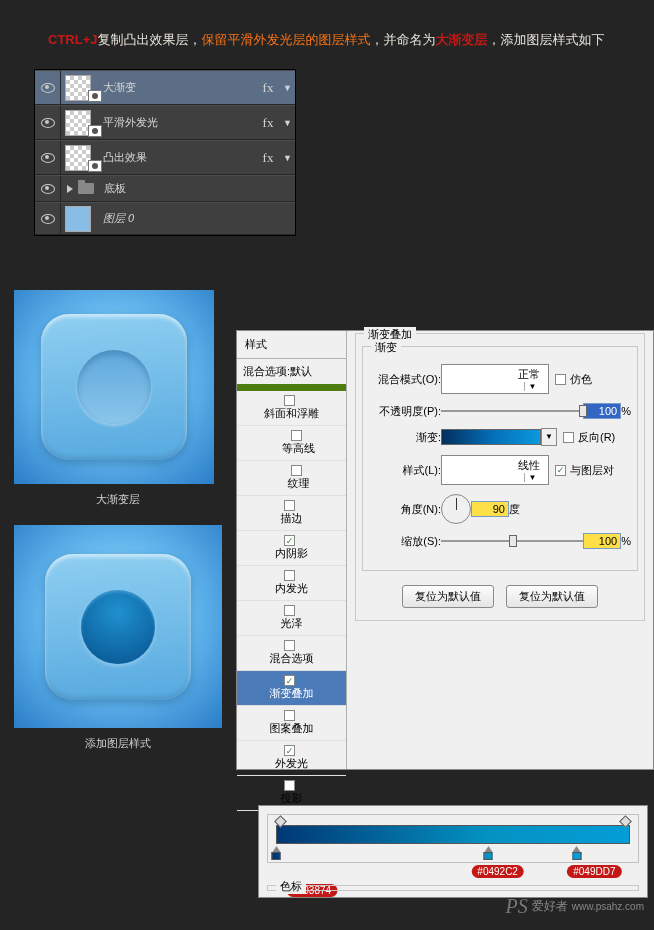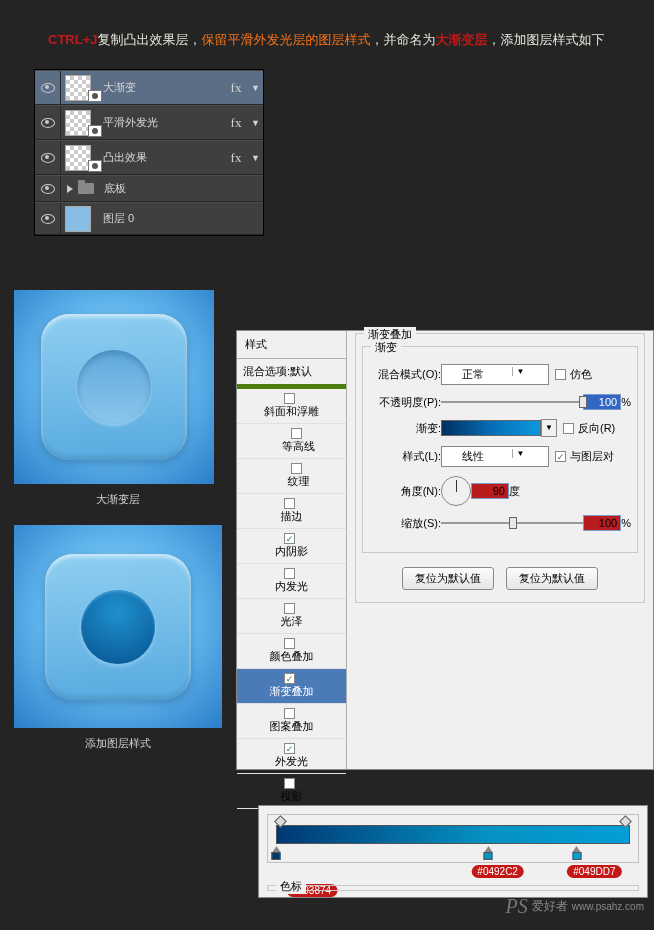--- a/index.html
+++ b/index.html
@@ -3,69 +3,69 @@
 <meta charset="utf-8">
 <style>
 * { margin: 0; padding: 0; box-sizing: border-box; font-family: "Microsoft YaHei", Arial, sans-serif; }
 body { background: #242424; width: 654px; height: 930px; position: relative; overflow: hidden; }
 
 .instruction { padding: 28px 48px 10px 48px; font-size: 13px; line-height: 1.8; color: #e8e4da; }
 .txt-red { color: #c41817; font-weight: bold; }
 .txt-orange { color: #f97316; margin-top: 25px; }
 
 
-.layers-panel { margin: 8px 0 0 34px; width: 230px; border: 1px solid #000; }
+.layers-panel { margin: 8px 0 0 34px; width: 262px; border: 1px solid #000; }
 .layer-row { display: flex; align-items: center; height: 35px; background: #3f3f3f; border-bottom: 1px solid #262626; border-top: 1px solid #4c4c4c; font-size: 11px; color: #d4d4d4; }
 .layer-row.sel { background: #5b6e86; }
 .vis-col { width: 26px; height: 100%; border-right: 1px solid #262626; display: flex; align-items: center; justify-content: center; }
 .eye { width: 14px; height: 10px; border: 1.5px solid #c8c8c8; border-radius: 60% 60% 60% 60%; position: relative; }
 .eye::after { content: ''; position: absolute; width: 4px; height: 4px; background: #c8c8c8; border-radius: 50%; top: 1.5px; left: 3.5px; }
 .thumb-wrap { width: 38px; padding: 0 4px; position: relative; }
 .thumb { width: 26px; height: 26px; border: 1px solid #aaa; background: repeating-conic-gradient(#ccc 0% 25%, #fff 0% 50%) 0 0 / 8px 8px; position: relative; }
 .thumb.solid { background: #88bde5; }
 .mask { position: absolute; right: -3px; bottom: -1px; width: 14px; height: 12px; background: #fff; border: 1px solid #777; }
 .mask::after { content: ''; position: absolute; width: 6px; height: 6px; border-radius: 50%; background: #555; top: 2px; left: 3px; }
 .layer-name { flex: 1; padding-left: 4px; }
 .fx { width: 30px; text-align: center; font-family: Georgia, serif; font-size: 13px; color: #d4d4d4; }
 .arrow-s { width: 12px; font-size: 9px; color: #d4d4d4; }
 .grp-row { height: 27px; }
 .tri { width: 0; height: 0; border-top: 4px solid transparent; border-bottom: 4px solid transparent; border-left: 6px solid #ccc; margin: 0 5px 0 6px; }
 .folder { width: 16px; height: 11px; background: #888; position: relative; margin-right: 6px; border-radius: 1px; }
 .folder::before { content: ''; position: absolute; top: -3px; left: 0; width: 7px; height: 3px; background: #888; border-radius: 1px 1px 0 0; }
-.bg-row { height: 33px; }
+.bg-row { height: 33px; font-style: italic; }
 
 
 .preview-area { position: absolute; left: 14px; top: 290px; }
 .preview-card { background: radial-gradient(circle at 50% 45%, #a9dbf7 0%, #62b6ed 50%, #2a7dc7 100%); padding: 22px; display: flex; align-items: center; justify-content: center; margin-bottom: 8px; }
 .icon-sq { width: 146px; height: 146px; background: linear-gradient(175deg, #8fcff1 0%, #56a9e0 100%); border-radius: 28px; box-shadow: inset 0 3px 4px rgba(255,255,255,0.6), inset 0 -3px 5px rgba(0,0,0,0.12), 0 3px 8px rgba(0,40,80,0.25); display: flex; align-items: center; justify-content: center; }
 .icon-circ { width: 74px; height: 74px; border-radius: 50%; }
 .pc1 .icon-circ { background: linear-gradient(180deg, #5fa9dd, #8bc6ea); box-shadow: inset 0 4px 6px rgba(0,50,100,0.25), 0 2px 3px rgba(255,255,255,0.35); }
 .pc2 .icon-circ { background: radial-gradient(circle at 50% 30%, #1f91ce, #06528f); box-shadow: inset 0 2px 3px rgba(120,200,255,0.4), 0 2px 4px rgba(255,255,255,0.3); }
 .preview-label { text-align: center; color: #d0d0d0; font-size: 11px; margin-bottom: 18px; }
 
 
 .ls-dialog { position: absolute; left: 236px; top: 330px; width: 418px; height: 440px; background: #f0f0f0; border: 1px solid #888; display: flex; font-size: 11px; color: #000; }
 .ls-sidebar { width: 110px; border-right: 1px solid #b0b0b0; }
 .ls-head { padding: 6px 8px; border-bottom: 1px solid #b0b0b0; }
-.ls-sub { padding: 5px 6px; border-bottom: 5px solid #4d7c0f; }
+.ls-sub { padding: 5px 6px; border-bottom: 7px solid #4d7c0f; }
 .ls-item { display: flex; align-items: center; padding: 4px 6px; border-bottom: 1px solid #e0e0e0; flex-direction: column; }
 .ls-item.indent { padding-left: 20px; }
 .ls-item.active { background: #4a7ab8; color: #fff; }
 .ls-chk { width: 11px; height: 11px; border: 1px solid #888; background: #fff; margin-right: 4px; display: inline-flex; align-items: center; justify-content: center; font-size: 9px; color: #3a7a3a; }
 
 .ls-main { flex: 1; padding: 0; position: relative; }
 .fieldset { border: 1px solid #c8c8c8; margin: 4px 8px; padding: 8px 6px 12px 6px; position: relative; }
 .legend { position: absolute; top: -7px; left: 8px; background: #f0f0f0; padding: 0 4px; font-size: 11px; }
 .form-row { display: flex; align-items: center; margin: 9px 0; }
 .form-lbl { width: 72px; text-align: right; font-size: 11px; }
-.sel-box { border: 1px solid #888; background: #fff; padding: 2px 20px; display: inline-flex; align-items: flex-start; justify-content: space-between; font-size: 11px; }
+.sel-box { border: 1px solid #888; background: #fff; padding: 2px 8px; display: inline-flex; align-items: flex-end; justify-content: space-between; font-size: 11px; flex-direction: column; }
 .sel-arrow { width: 16px; text-align: center; border-left: 1px solid #aaa; font-size: 8px; }
 .slider-track { height: 2px; background: #999; position: relative; flex: 1; }
 .slider-thumb { position: absolute; top: -5px; width: 8px; height: 12px; background: #e8e8e8; border: 1px solid #666; }
-.num-input { width: 38px; border: 1px solid #7a9ac9; background: #b91c1c; padding: 1px 3px; text-align: right; font-size: 11px; }
+.num-input { width: 38px; border: 1px solid #7a9ac9; background: #fde047; padding: 1px 3px; text-align: right; font-size: 11px; }
 .num-input.hl { background: #3166c4; color: #fff; }
 .grad-bar { width: 100px; height: 16px; background: linear-gradient(90deg, #022f5e, #046db5, #0b99de); border: 1px solid #666; }
 .angle-dial { width: 30px; height: 30px; border: 1px solid #888; border-radius: 50%; position: relative; }
 .angle-dial::after { content: ''; position: absolute; width: 1px; height: 12px; background: #333; top: 3px; left: 14px; }
 .btn-std { background: linear-gradient(#fdfdfd, #e4e4e4); border: 1px solid #8a8a8a; border-radius: 3px; padding: 3px 12px; font-size: 11px; }
 .btn-row { display: flex; gap: 12px; justify-content: center; margin-top: 14px; }
 
 
 .grad-editor { position: absolute; left: 258px; top: 805px; width: 390px; background: #f0f0f0; border: 1px solid #888; padding: 4px 8px 6px 8px; overflow: hidden; }
 .ge-bar-wrap { position: relative; padding: 10px 8px 18px 8px; border: 1px solid #c0c0c0; margin-top: 4px; }
@@ -186,21 +186,21 @@
     <div class="ls-item">
         <span class="ls-chk"></span>
         <span>内发光</span>
       </div>
     <div class="ls-item">
         <span class="ls-chk"></span>
         <span>光泽</span>
       </div>
     <div class="ls-item">
         <span class="ls-chk"></span>
-        <span>颜色叠加</span>
+        <span>混合选项</span>
       </div>
     <div class="ls-item active">
         <span class="ls-chk">✓</span>
         <span>渐变叠加</span>
       </div>
     <div class="ls-item">
         <span class="ls-chk"></span>
         <span>图案叠加</span>
       </div>
     <div class="ls-item">

